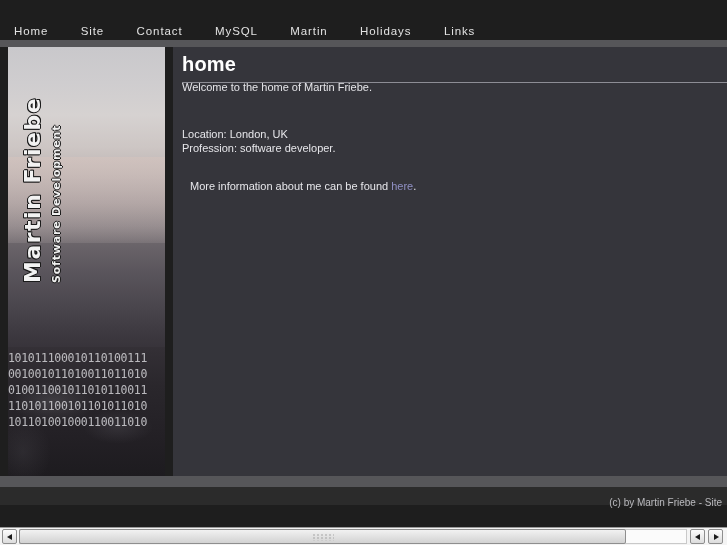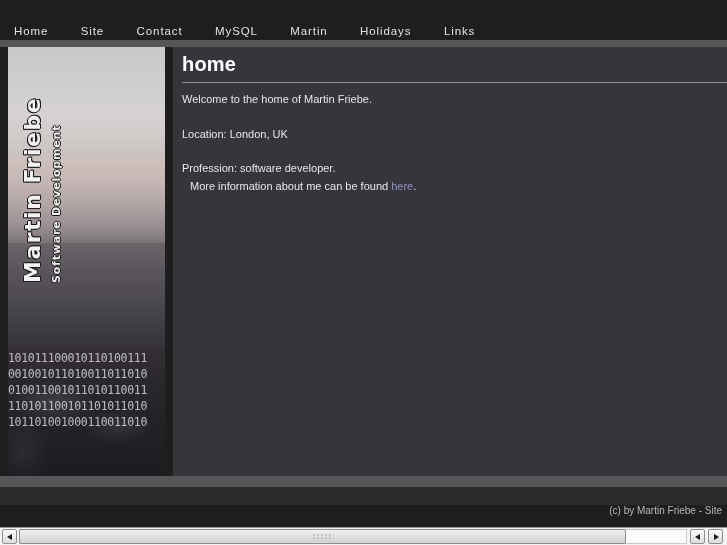--- a/index.html
+++ b/index.html
@@ -199,23 +199,23 @@
     background: #8d8d95;
   }
   .para {
     position: absolute;
     left: 9px;
     color: #e6e6ea;
     font-size: 11px;
     line-height: 14px;
     white-space: nowrap;
   }
-  #p-welcome { top: 45px; }
+  #p-welcome { top: 33px; }
   #p-location { top: 80px; }
-  #p-profession { top: 94px; margin-top: 20px; }
+  #p-profession { top: 94px; }
   #p-contact { top: 118px; }
   #p-more { top: 132px; padding-left: 8px; }
   a.link {
     color: #9090c4;
     text-decoration: none;
   }
 
   
   #footer-band {
     position: absolute;
@@ -226,21 +226,21 @@
   }
   #footer-bar {
     position: absolute;
     left: 0; top: 487px;
     width: 727px;
     height: 18px;
     background: #2b2b2b;
   }
   #footer-text {
     position: absolute;
-    right: 5px; top: 18px;
+    right: 5px; top: 10px;
     color: #b9b9bd;
     font-size: 10px;
     white-space: nowrap;
   }
 
   
   #hscroll {
     position: absolute;
     left: 0; top: 527px;
     width: 727px;

